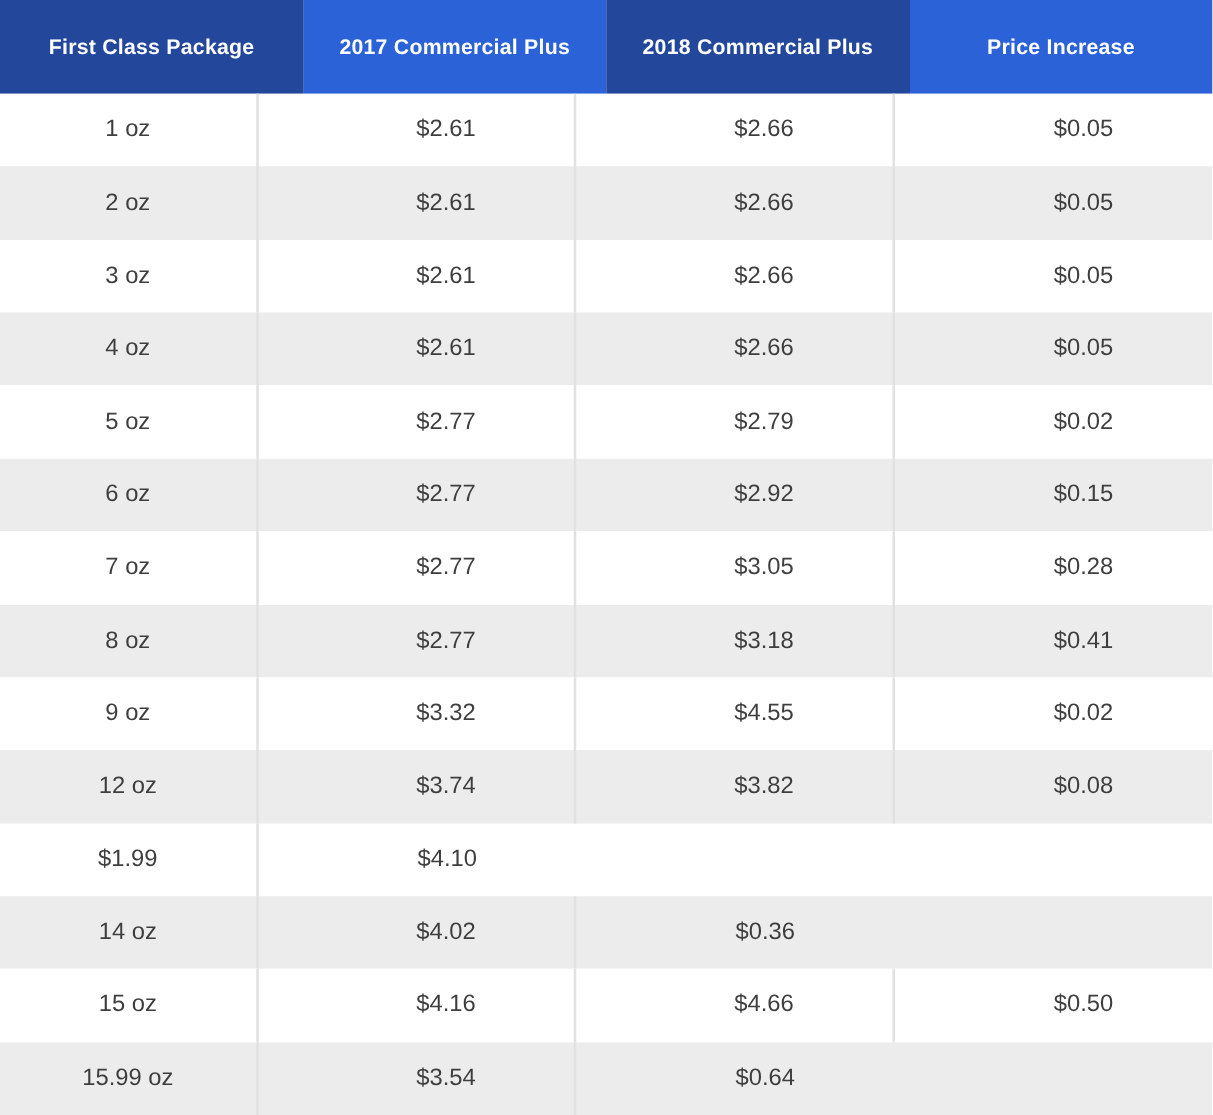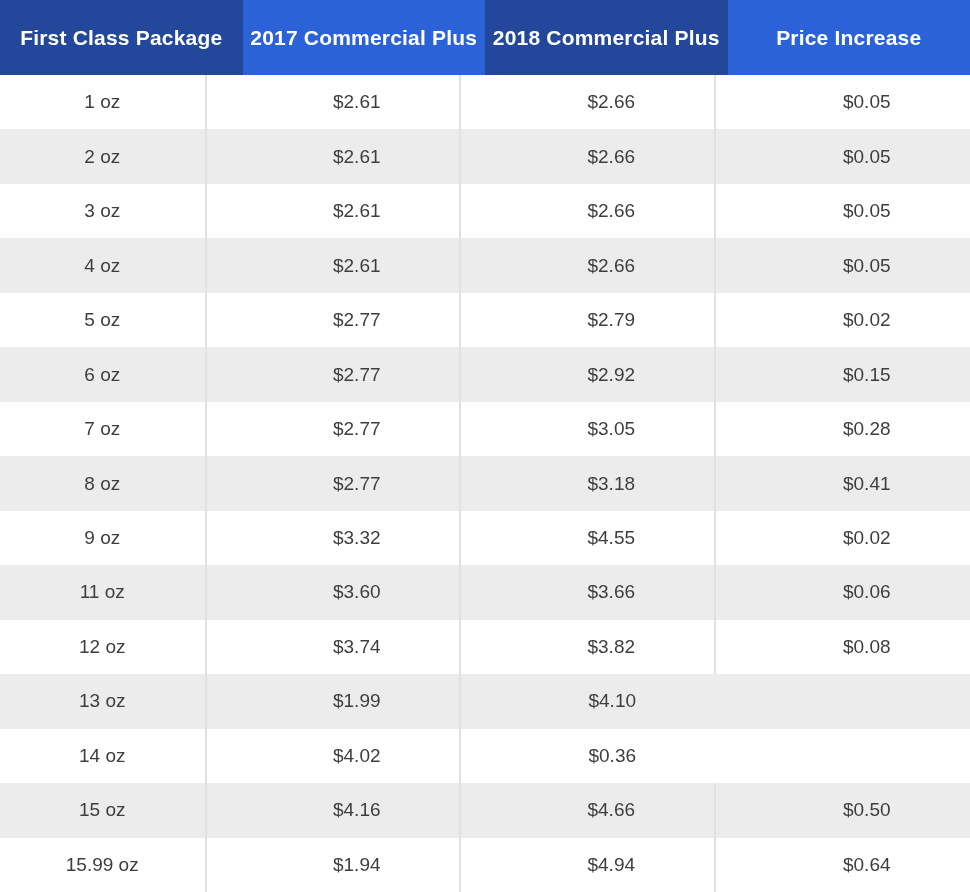--- a/index.html
+++ b/index.html
@@ -31,21 +31,21 @@
     grid-template-columns: repeat(4, 1fr);
     height: 75px;
     flex: 0 0 75px;
   }
   .header-cell {
     display: flex;
     align-items: center;
     justify-content: center;
     color: var(--header-text);
     font-weight: 700;
-    font-size: 21px;
+    font-size: 17px;
     letter-spacing: 0.2px;
   }
   .header-cell.dark   { background: var(--header-dark); }
   .header-cell.bright { background: var(--header-bright); }
   .table-body {
     flex: 1 1 auto;
     display: flex;
     flex-direction: column;
   }
   .table-row {
@@ -124,47 +124,39 @@
         <div class="table-cell">$3.18</div>
         <div class="table-cell">$0.41</div>
       </div>
       <div class="table-row">
         <div class="table-cell">9 oz</div>
         <div class="table-cell">$3.32</div>
         <div class="table-cell">$4.55</div>
         <div class="table-cell">$0.02</div>
       </div>
       <div class="table-row">
-        <div class="table-cell">11 oz</div>
-        <div class="table-cell">$3.60</div>
-        <div class="table-cell">$3.66</div>
-        <div class="table-cell">$0.06</div>
-      </div>
-      <div class="table-row">
         <div class="table-cell">12 oz</div>
         <div class="table-cell">$3.74</div>
         <div class="table-cell">$3.82</div>
         <div class="table-cell">$0.08</div>
       </div>
       <div class="table-row">
-        <div class="table-cell">13 oz</div>
         <div class="table-cell">$1.99</div>
         <div class="table-cell">$4.10</div>
       </div>
       <div class="table-row">
         <div class="table-cell">14 oz</div>
         <div class="table-cell">$4.02</div>
         <div class="table-cell">$0.36</div>
       </div>
       <div class="table-row">
         <div class="table-cell">15 oz</div>
         <div class="table-cell">$4.16</div>
         <div class="table-cell">$4.66</div>
         <div class="table-cell">$0.50</div>
       </div>
       <div class="table-row">
         <div class="table-cell">15.99 oz</div>
-        <div class="table-cell">$1.94</div>
-        <div class="table-cell">$4.94</div>
+        <div class="table-cell">$3.54</div>
         <div class="table-cell">$0.64</div>
       </div>
     </div>
 </div>
 
 </body></html>

